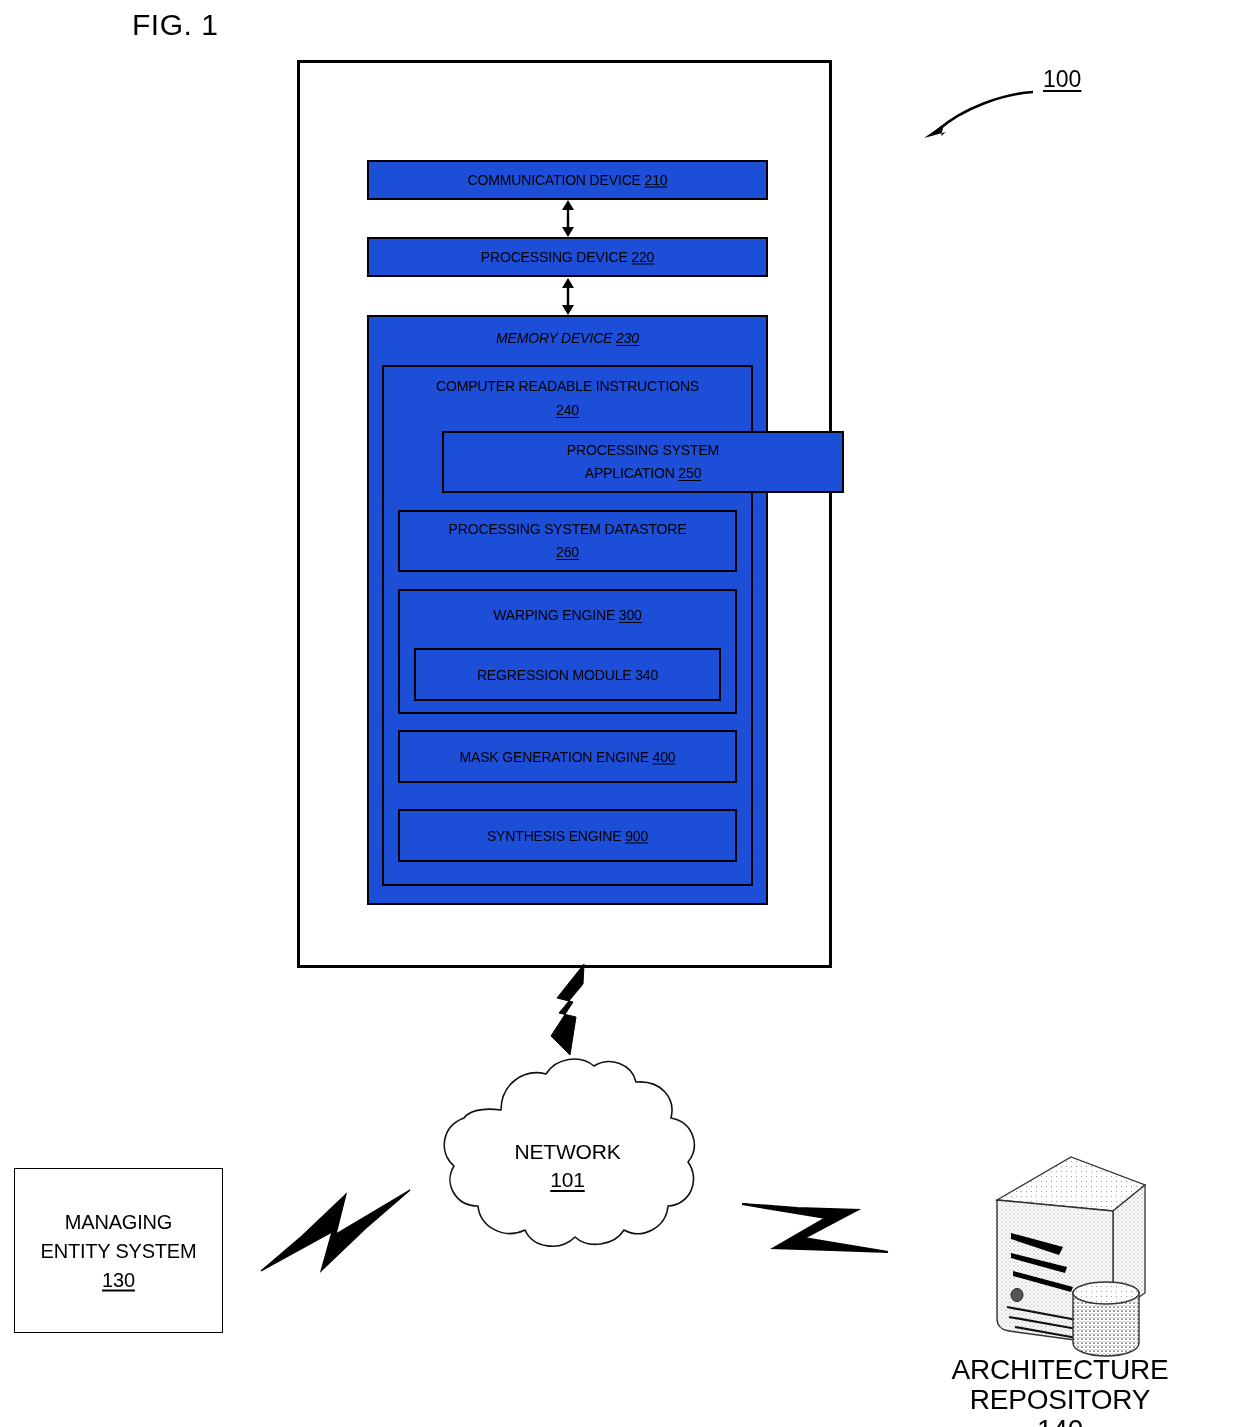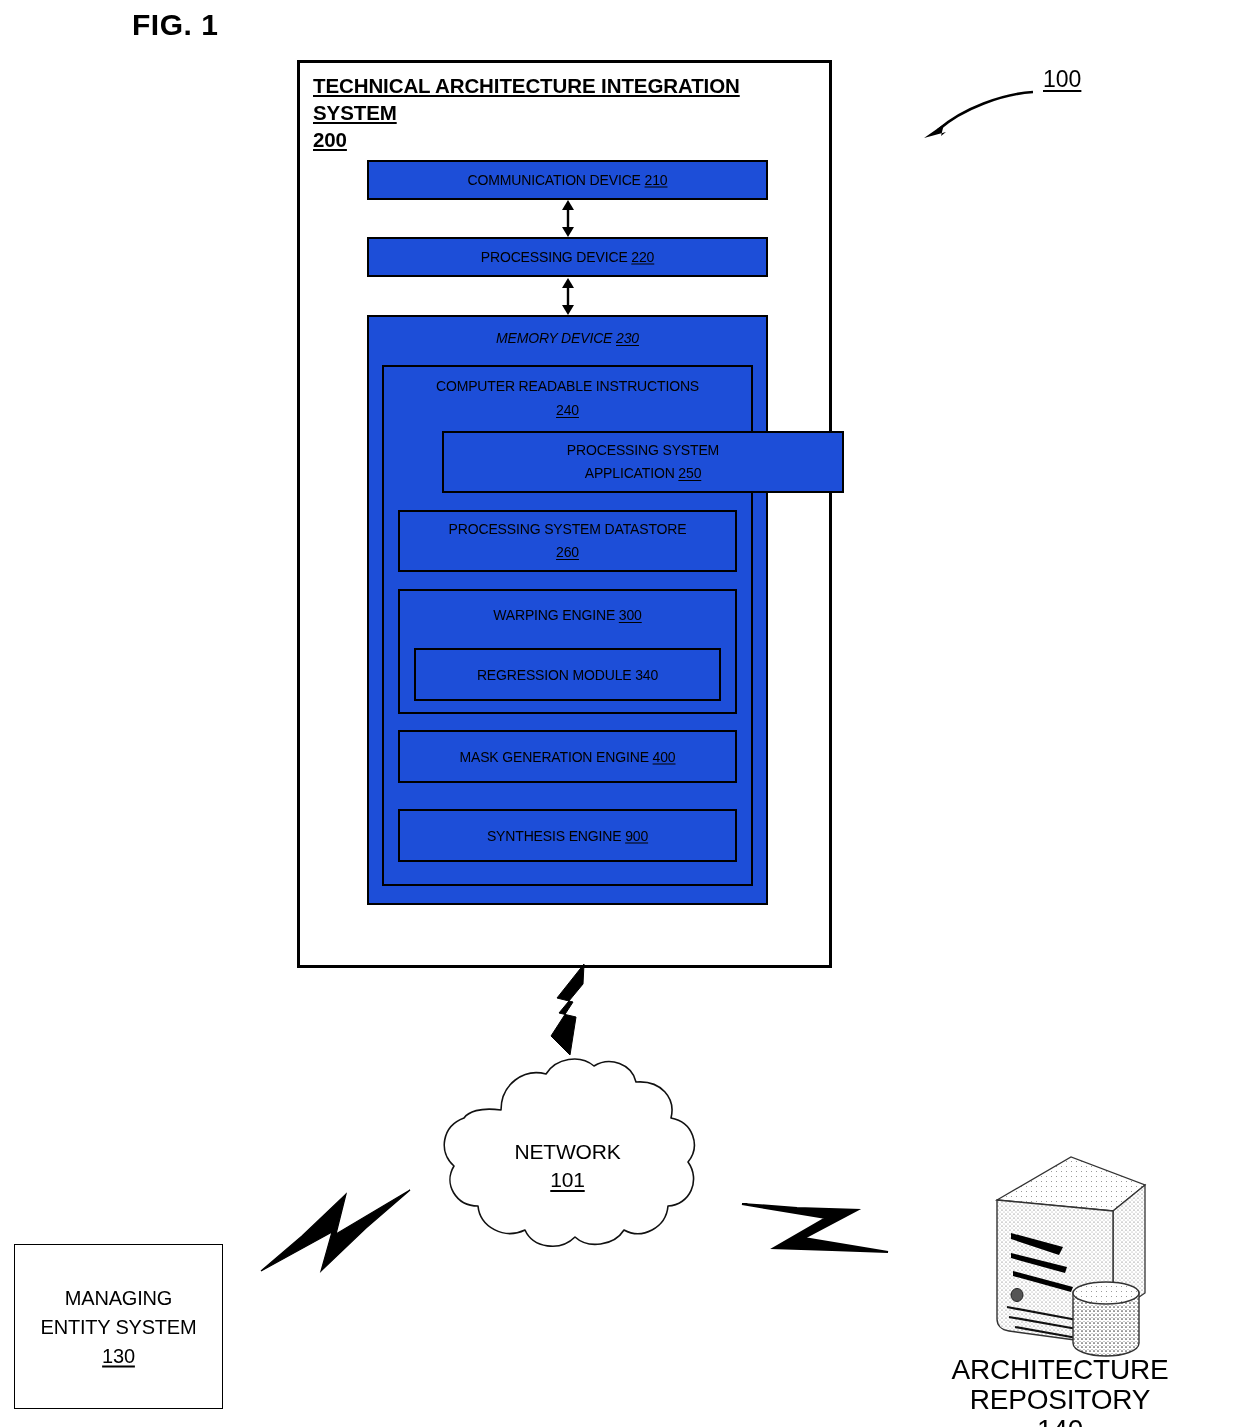--- a/index.html
+++ b/index.html
@@ -18,21 +18,21 @@
     overflow: hidden;
     background: #ffffff;
   }
 
   
   #fig-label {
     position: absolute;
     left: 132px;
     top: 8px;
     font-size: 30px;
-    font-weight: bold;
+    font-weight: normal;
     letter-spacing: 0.5px;
   }
 
   
   #ref-100 {
     position: absolute;
     left: 1043px;
     top: 66px;
     font-size: 23px;
     text-decoration: underline;
@@ -139,21 +139,21 @@
   }
   #cloud-label .ref {
     text-decoration: underline;
     text-underline-offset: 3px;
   }
 
   
   #managing-entity {
     position: absolute;
     left: 14px;
-    top: 1244px;
+    top: 1168px;
     width: 209px;
     height: 165px;
     border: 1.5px solid #000;
     box-sizing: border-box;
     background: #fff;
   }
   #managing-entity-label {
     position: absolute;
     left: 0;
     right: 0;
@@ -192,25 +192,20 @@
 
   <div id="fig-label">FIG. 1</div>
 
   <div id="ref-100">100</div>
   <svg id="ref-100-arrow" width="130" height="70" viewBox="0 0 130 70">
     <path d="M125,12 C95,14 55,28 30,50" stroke="#000" stroke-width="2.6" fill="none"></path>
     <path d="M16,58 L36,44 L33,56 L38,52 Z" fill="#000"></path>
   </svg>
 
   <div id="system-box"></div>
-  <div id="system-title">
-    <span>TECHNICAL ARCHITECTURE INTEGRATION</span><br>
-    <span>SYSTEM</span><br>
-    <span>200</span>
-  </div>
 
   <div class="pbox" id="comm-device">
     <div class="centered-label">
       <span>COMMUNICATION DEVICE</span>
       <span class="ref">210</span>
     </div>
   </div>
 
   <svg class="vr-arrow" style="left:556px; top:200px;" width="24" height="37" viewBox="0 0 24 37">
     <line x1="12" y1="5" x2="12" y2="32" stroke="#000" stroke-width="2.4"></line>

